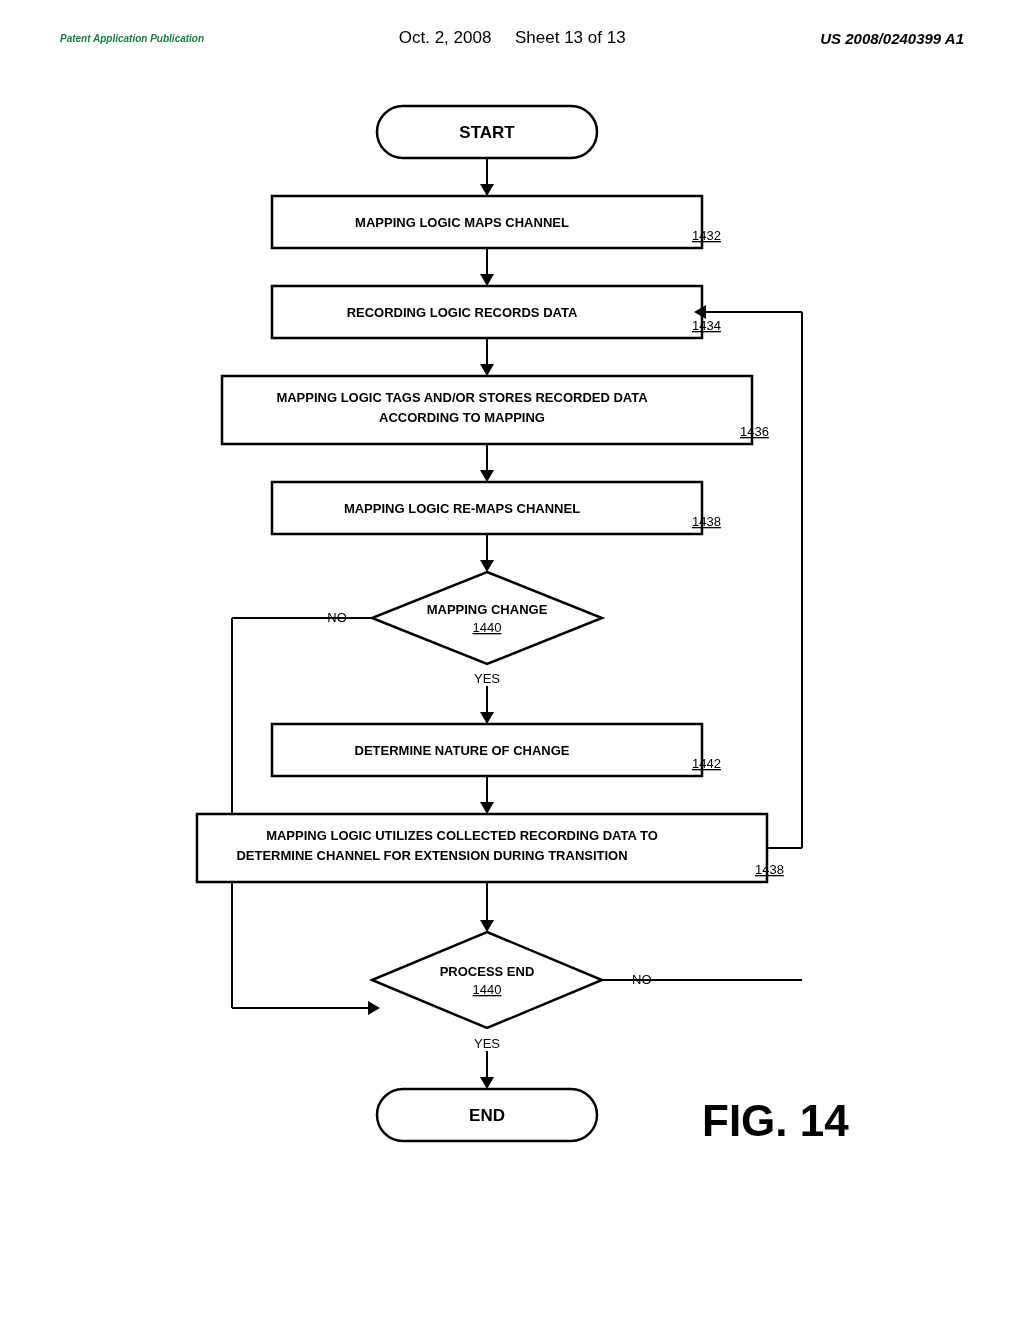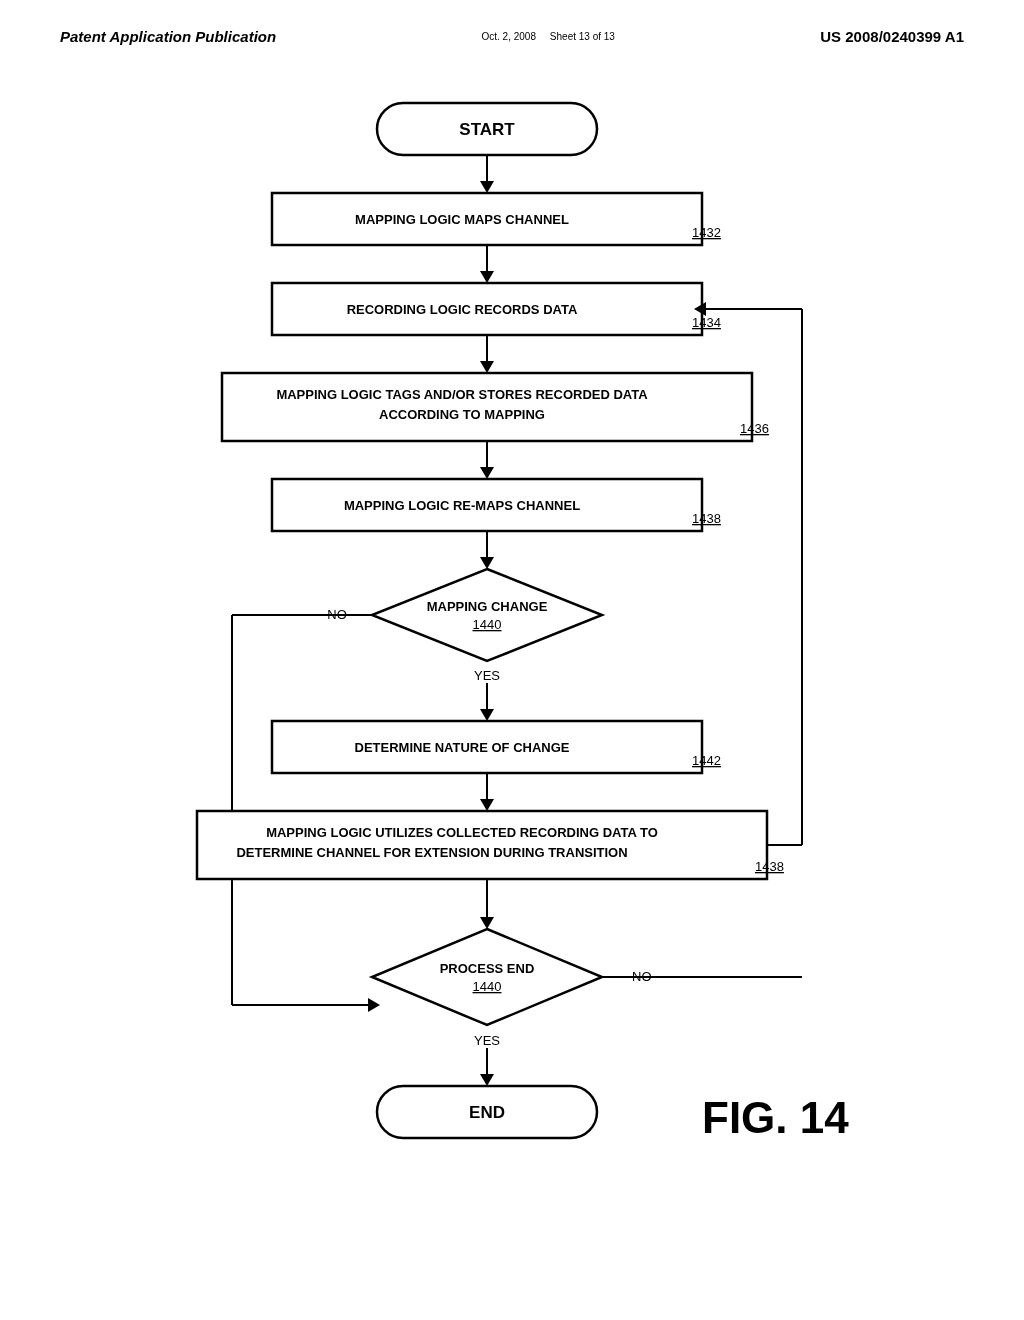--- a/index.html
+++ b/index.html
@@ -14,34 +14,35 @@
 
     
     .header {
       display: flex;
       justify-content: space-between;
       align-items: center;
       padding: 28px 60px 10px 60px;
       border-bottom: none;
     }
     .header-left {
-      font-size: 15px;
+      font-size: 10px;
       font-weight: bold;
       font-style: italic;
-      color: #000000;
+      color: #15803d;
     }
     .header-center {
-      font-size: 10px;
+      font-size: 17px;
       color: #000;
       text-align: center;
     }
     .header-right {
       font-size: 15px;
       color: #000;
       font-weight: bold;
+      font-style: italic;
     }
 
     
     .diagram {
       display: flex;
       flex-direction: column;
       align-items: flex-start;
       padding-top: 30px;
       position: relative;
       width: 100%;

